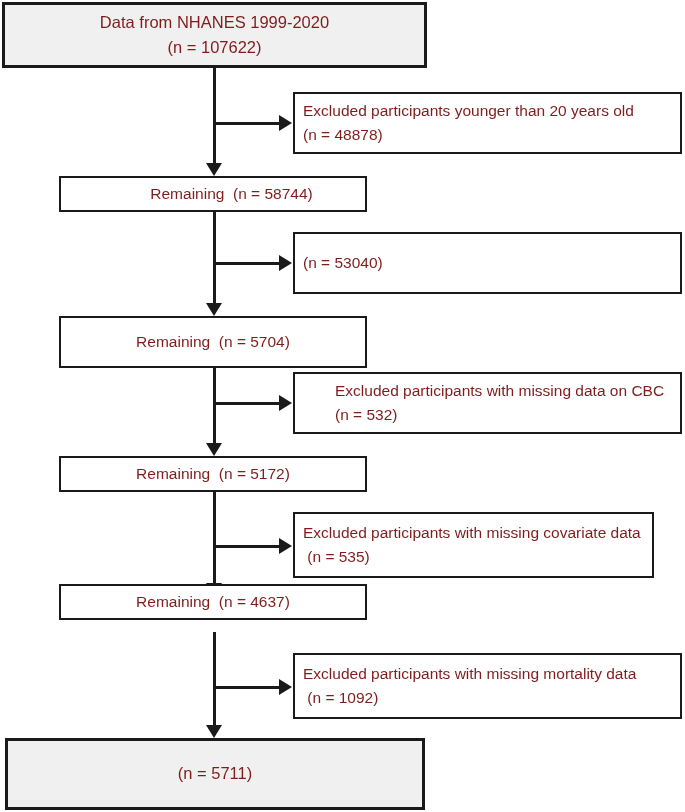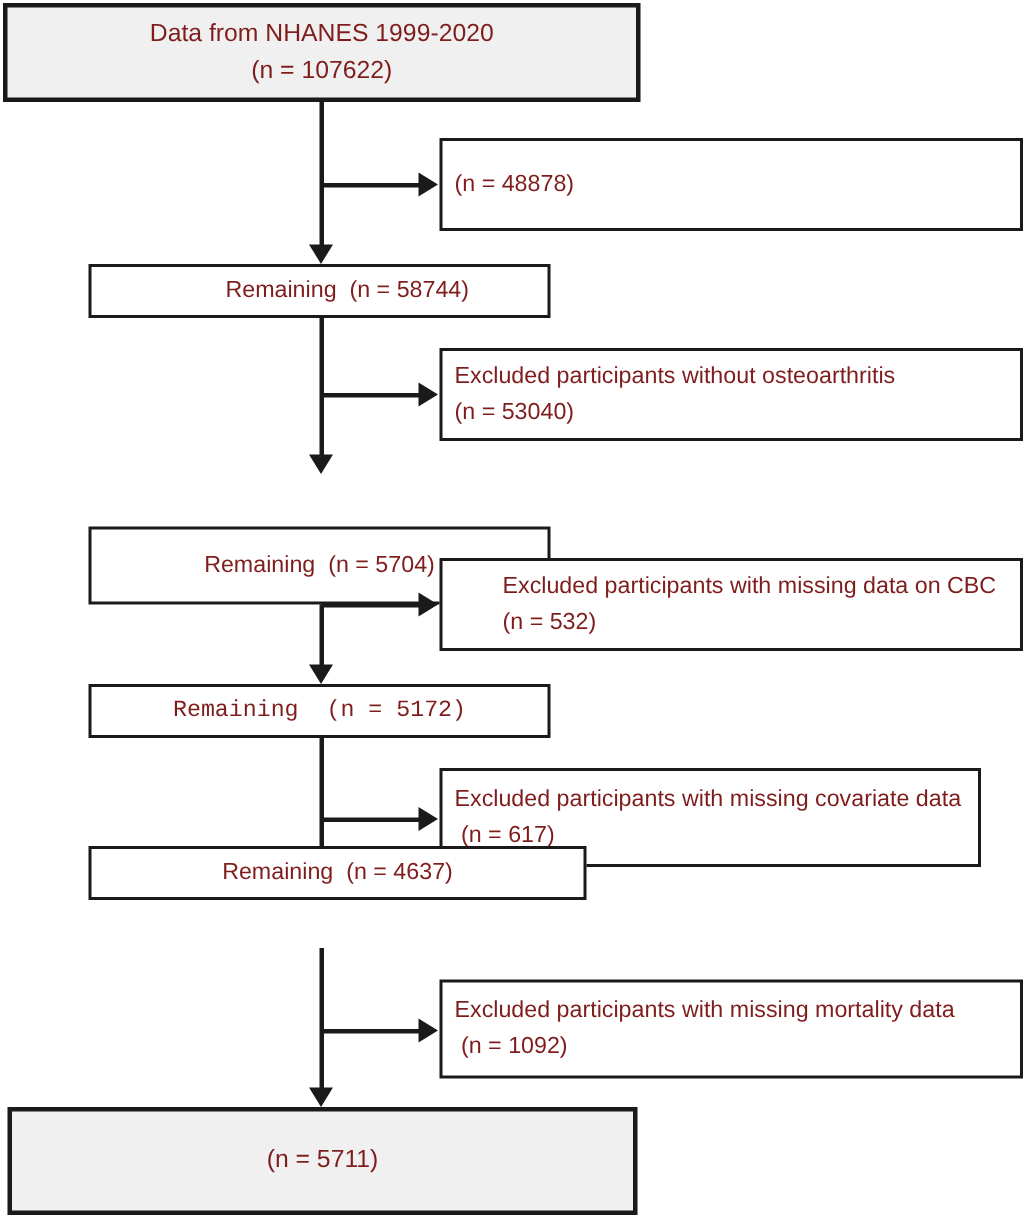--- a/index.html
+++ b/index.html
@@ -101,57 +101,57 @@
 
   <div class="vline" style="left:213px; top:492px; height:96px;"></div>
   <div class="arrow-down" style="left:206px; top:583px;"></div>
 
   <div class="vline" style="left:213px; top:632px; height:98px;"></div>
   <div class="arrow-down" style="left:206px; top:725px;"></div>
 
   <div class="hline" style="left:214px; top:122px; width:66px;"></div>
   <div class="arrow-right" style="left:279px; top:115px;"></div>
   <div class="box exclusion" style="left:293px; top:92px; width:389px; height:62px;">
+    <span class="line">Excluded participants younger than 20 years old</span>
     <span class="line">(n = 48878)</span>
   </div>
 
   <div class="box remaining" style="left:59px; top:176px; width:308px; height:36px;padding-left:37px;">
     <span class="line">Remaining  (n = 58744)</span>
   </div>
 
   <div class="hline" style="left:214px; top:262px; width:66px;"></div>
   <div class="arrow-right" style="left:279px; top:255px;"></div>
   <div class="box exclusion" style="left:293px; top:232px; width:389px; height:62px;">
-    <span class="line">Excluded participants without osteoarthritis</span>
     <span class="line">(n = 53040)</span>
   </div>
 
-  <div class="box remaining" style="left:59px; top:316px; width:308px; height:52px;margin-top:35px;">
+  <div class="box remaining" style="left:59px; top:316px; width:308px; height:52px;">
     <span class="line">Remaining  (n = 5704)</span>
   </div>
 
   <div class="hline" style="left:214px; top:402px; width:66px;"></div>
   <div class="arrow-right" style="left:279px; top:395px;"></div>
   <div class="box exclusion" style="left:293px; top:372px; width:389px; height:62px;padding-left:40px;">
     <span class="line">Excluded participants with missing data on CBC</span>
     <span class="line">(n = 532)</span>
   </div>
 
-  <div class="box remaining" style="left:59px; top:456px; width:308px; height:36px;font-family:Liberation Mono, monospace;">
+  <div class="box remaining" style="left:59px; top:456px; width:308px; height:36px;">
     <span class="line">Remaining  (n = 5172)</span>
   </div>
 
   <div class="hline" style="left:214px; top:545px; width:66px;"></div>
   <div class="arrow-right" style="left:279px; top:538px;"></div>
   <div class="box exclusion" style="left:293px; top:512px; width:361px; height:66px;">
     <span class="line">Excluded participants with missing covariate data</span>
-    <span class="line"> (n = 617)</span>
+    <span class="line"> (n = 535)</span>
   </div>
 
-  <div class="box remaining" style="left:59px; top:564px; width:332px; height:36px;">
+  <div class="box remaining" style="left:59px; top:584px; width:308px; height:36px;">
     <span class="line">Remaining  (n = 4637)</span>
   </div>
 
   <div class="hline" style="left:214px; top:686px; width:66px;"></div>
   <div class="arrow-right" style="left:279px; top:679px;"></div>
   <div class="box exclusion" style="left:293px; top:653px; width:389px; height:66px;">
     <span class="line">Excluded participants with missing mortality data</span>
     <span class="line"> (n = 1092)</span>
   </div>
 

